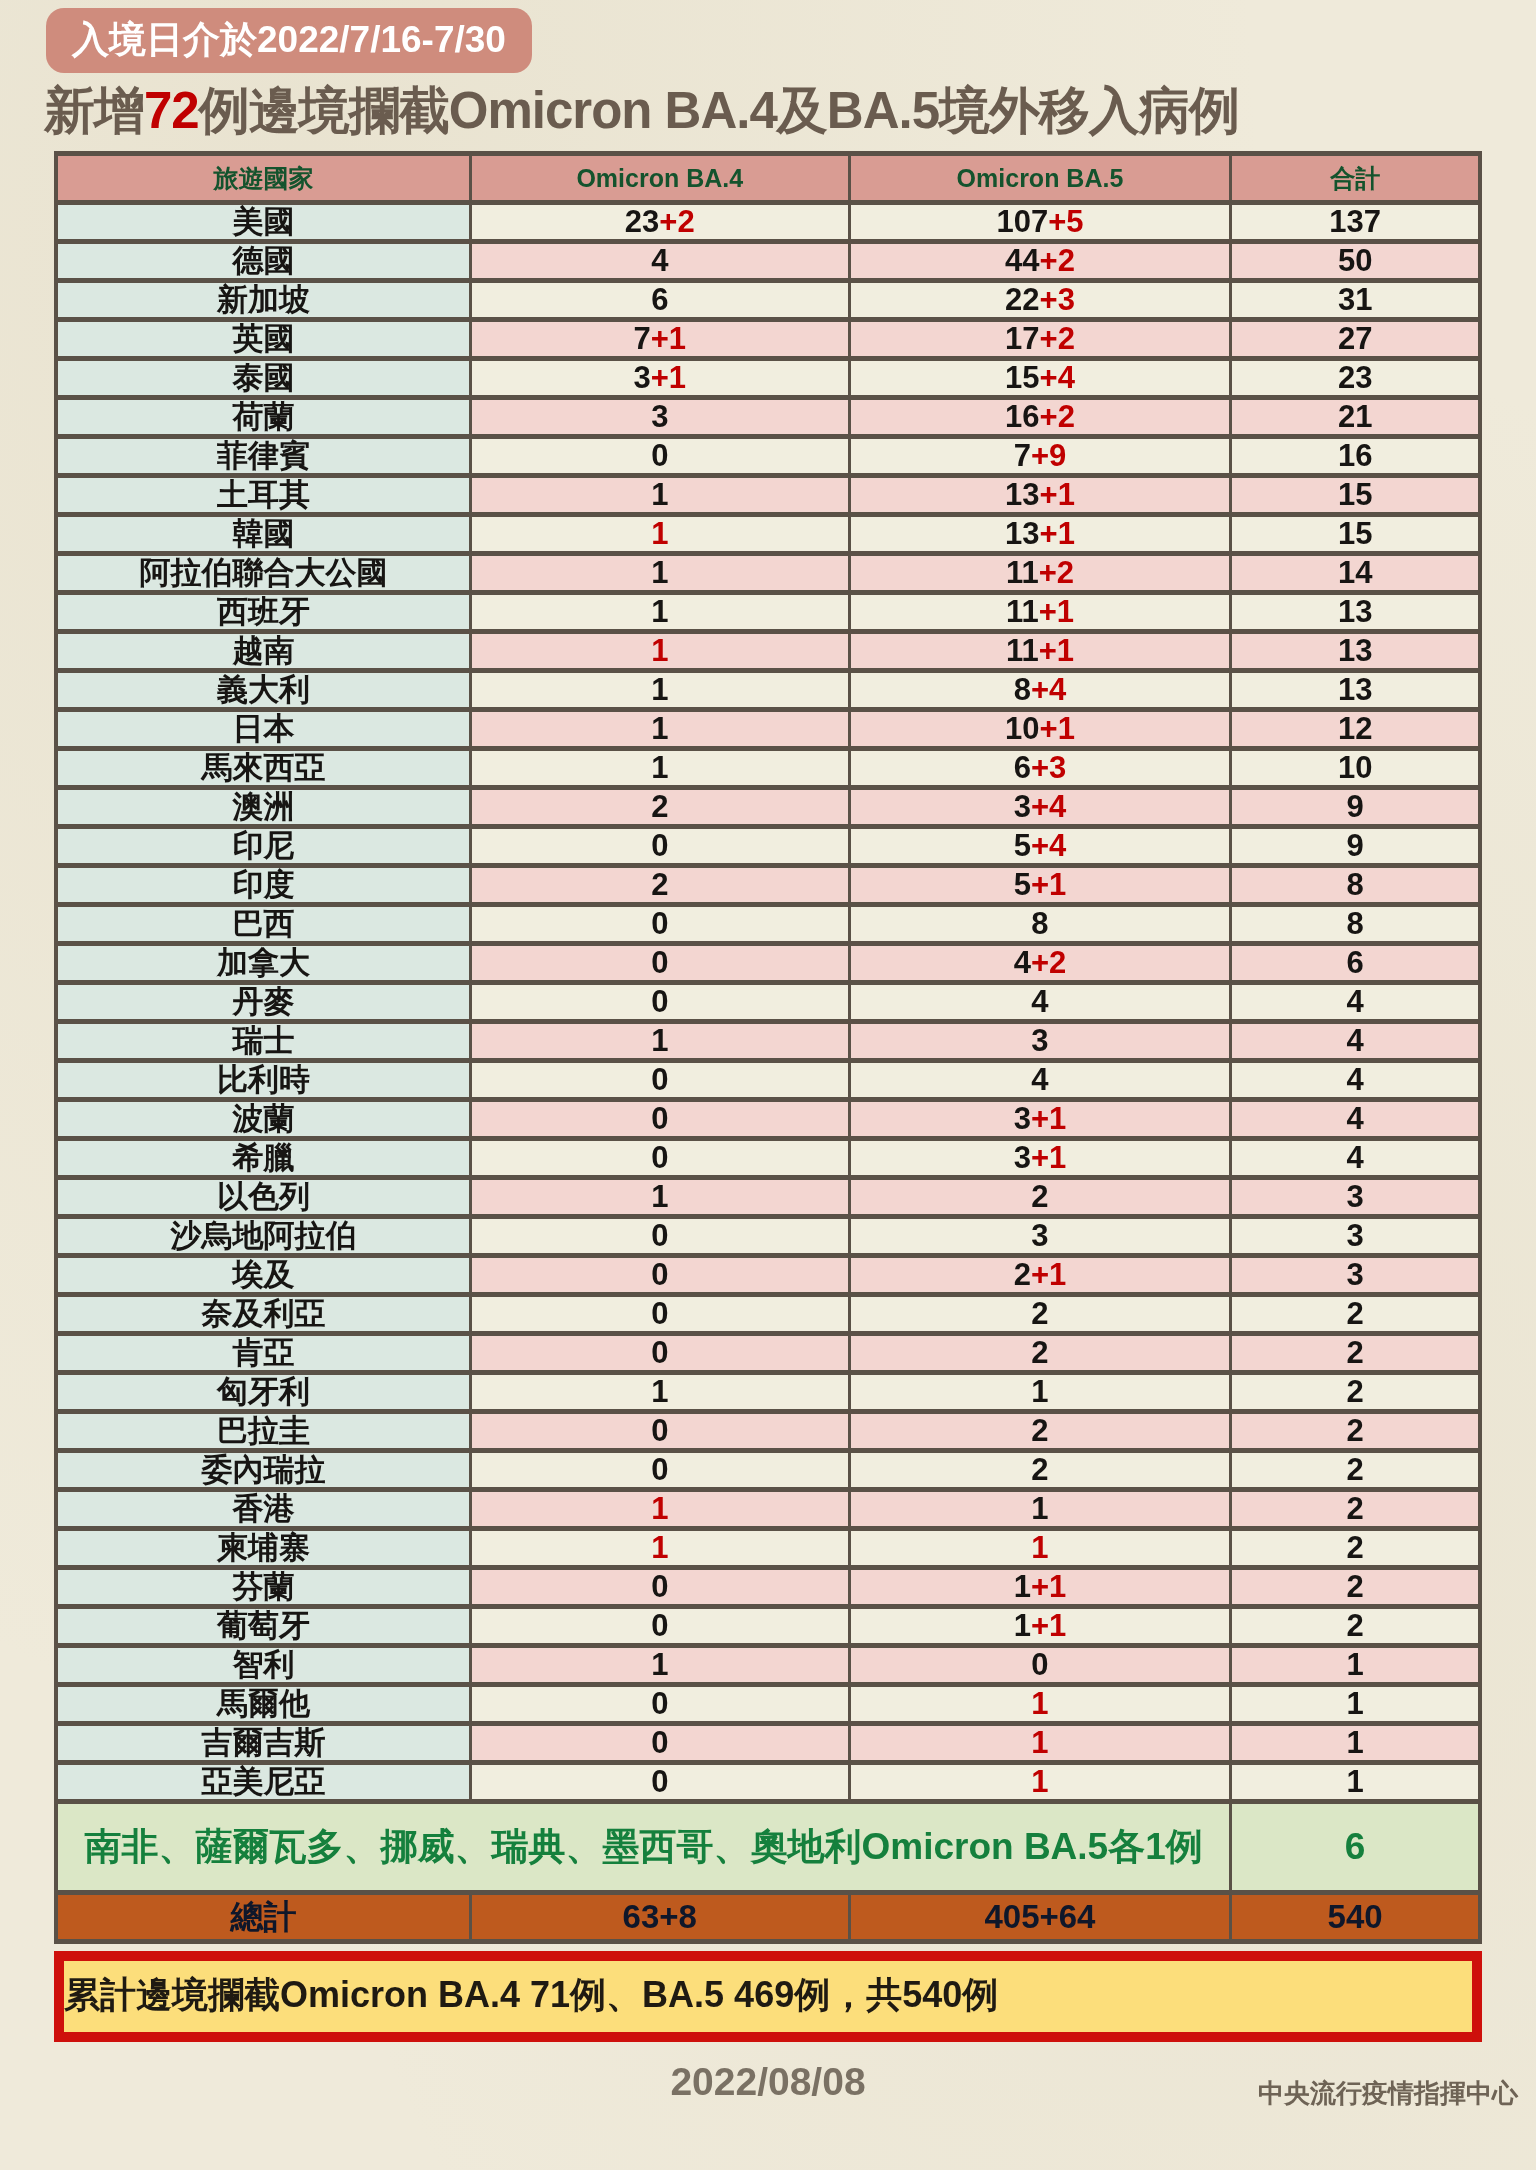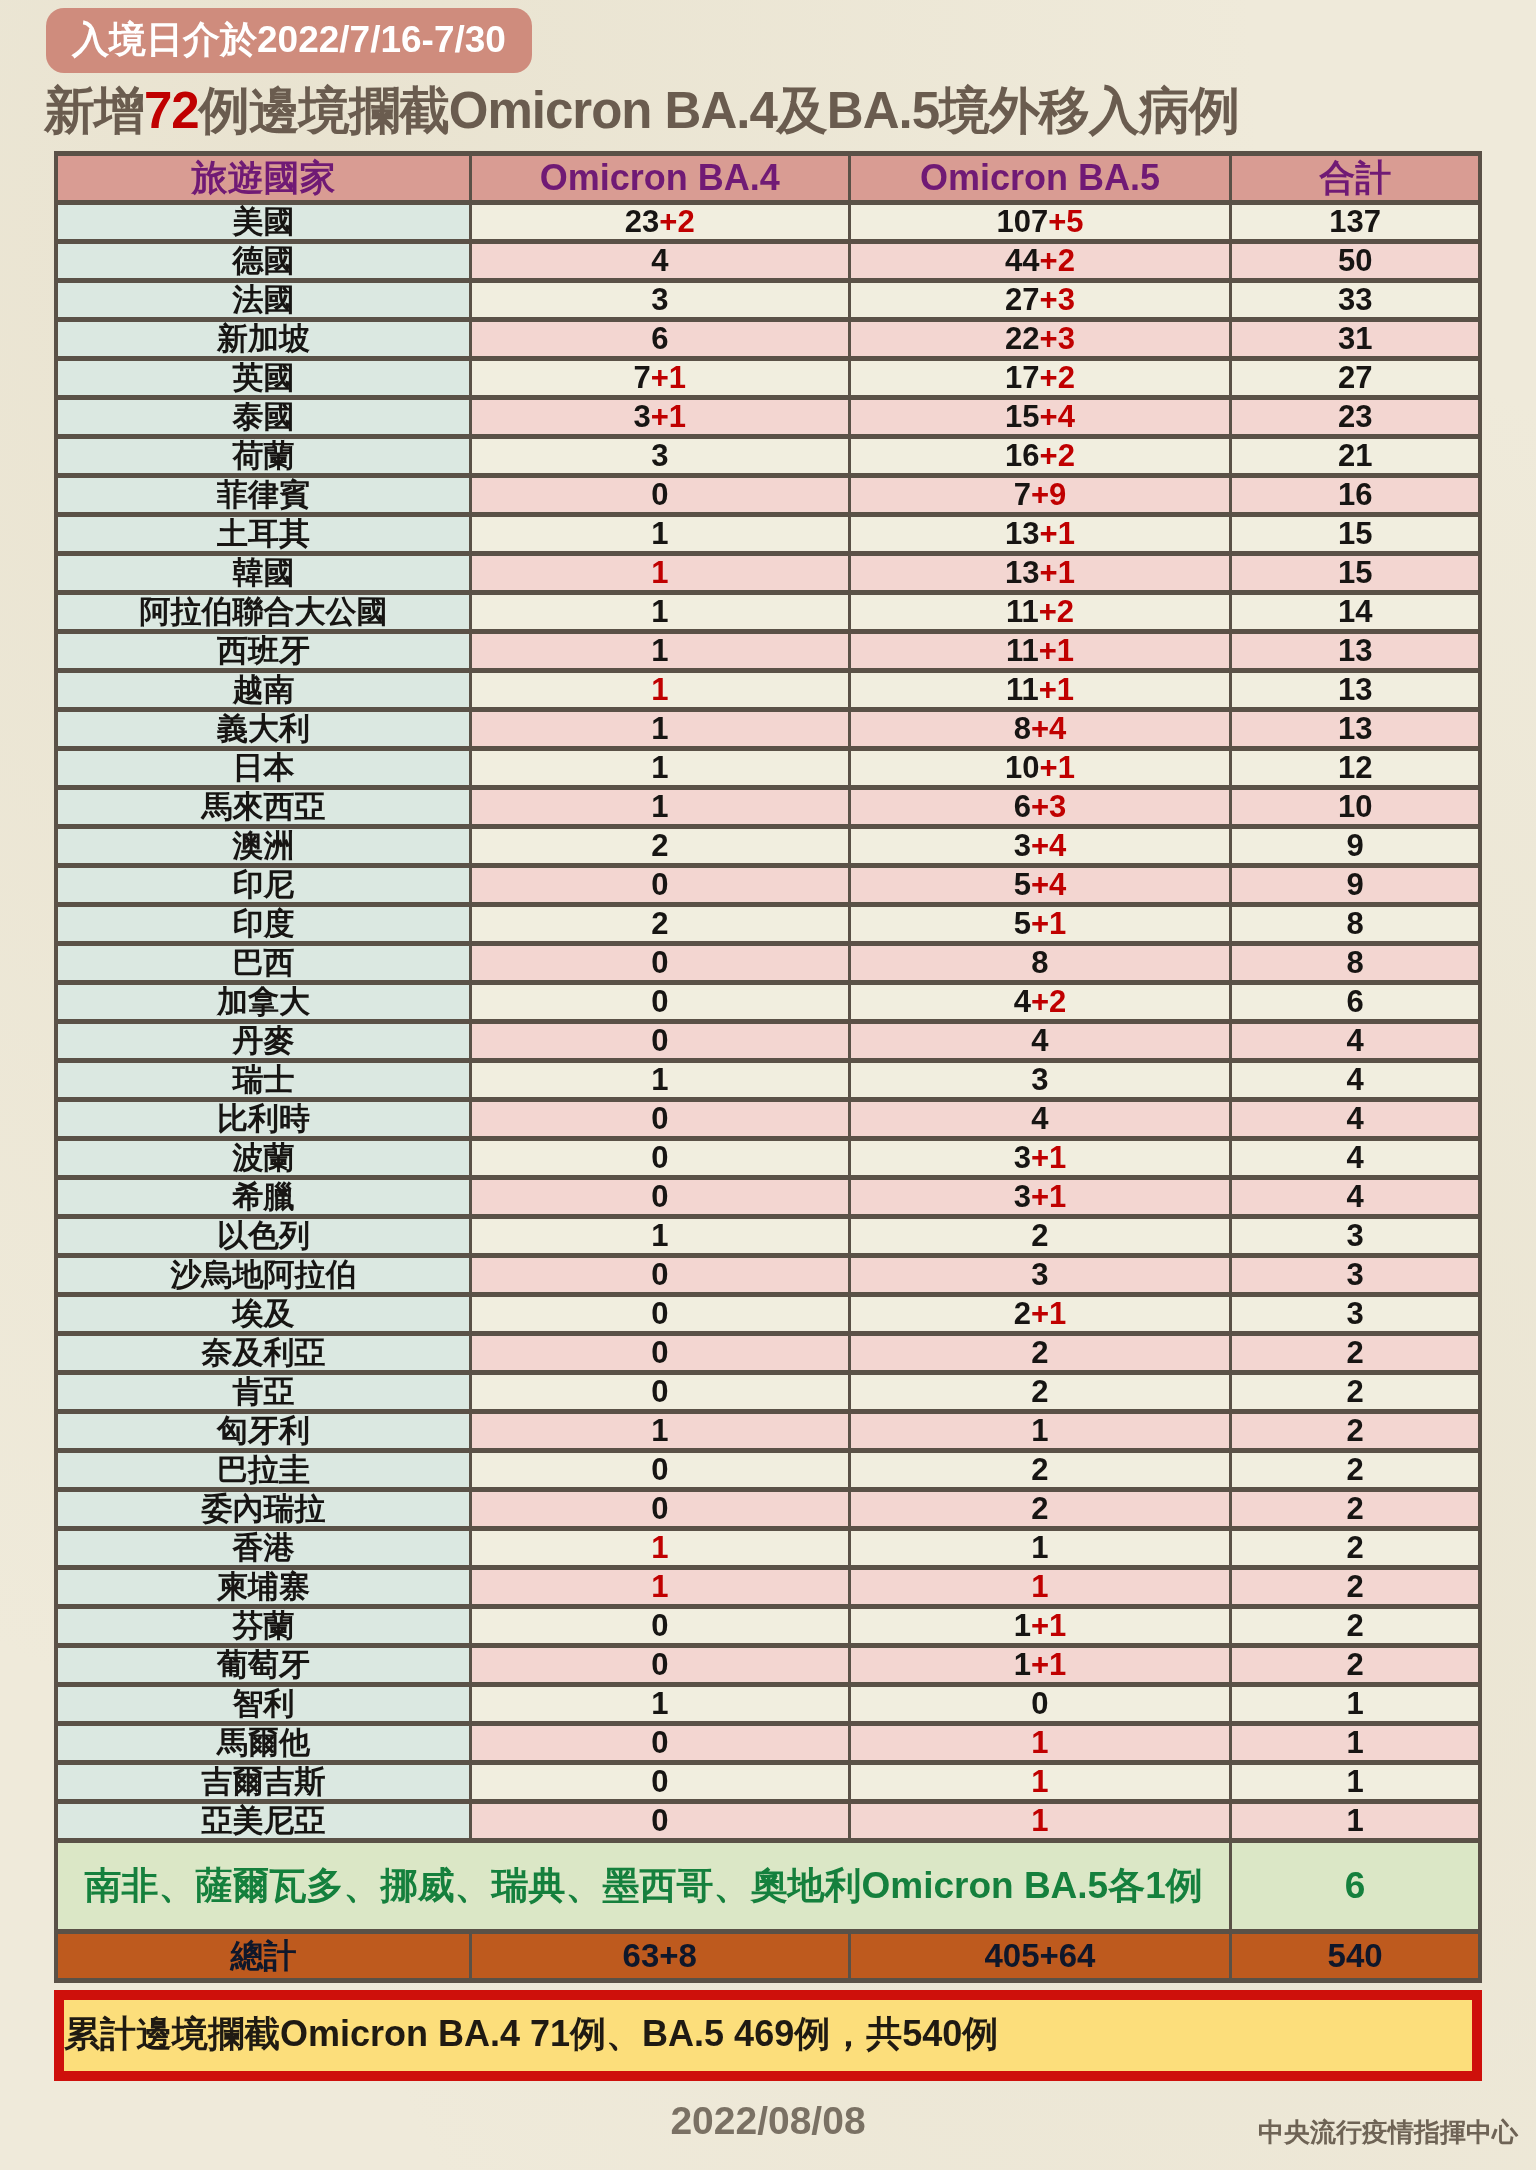--- a/index.html
+++ b/index.html
@@ -66,22 +66,22 @@
     padding: 0;
     line-height: 1.05;
     overflow: hidden;
   }
   table.cases tr {
     border-top: 5px solid #5A5147;
     border-bottom: 5px solid #5A5147;
   }
   thead th {
     background: #D99C93;
-    color: #701a75;
-    font-size: 36px;
+    color: #14532d;
+    font-size: 25px;
     height: 44px;
   }
   tbody.data td {
     font-size: 31px;
     color: #171513;
     height: 34px;
   }
   td.country { background: #DBE8E1; }
   tbody.data tr:nth-child(odd)  td.val { background: #F1EEDF; }
   tbody.data tr:nth-child(even) td.val { background: #F3D6D1; }
@@ -165,26 +165,20 @@
           <td class="val"><span>107</span><span class="red">+5</span></td>
           <td class="val">137</td>
         </tr>
         <tr>
           <td class="country">德國</td>
           <td class="val">4</td>
           <td class="val"><span>44</span><span class="red">+2</span></td>
           <td class="val">50</td>
         </tr>
         <tr>
-          <td class="country">法國</td>
-          <td class="val">3</td>
-          <td class="val"><span>27</span><span class="red">+3</span></td>
-          <td class="val">33</td>
-        </tr>
-        <tr>
           <td class="country">新加坡</td>
           <td class="val">6</td>
           <td class="val"><span>22</span><span class="red">+3</span></td>
           <td class="val">31</td>
         </tr>
         <tr>
           <td class="country">英國</td>
           <td class="val"><span>7</span><span class="red">+1</span></td>
           <td class="val"><span>17</span><span class="red">+2</span></td>
           <td class="val">27</td>

